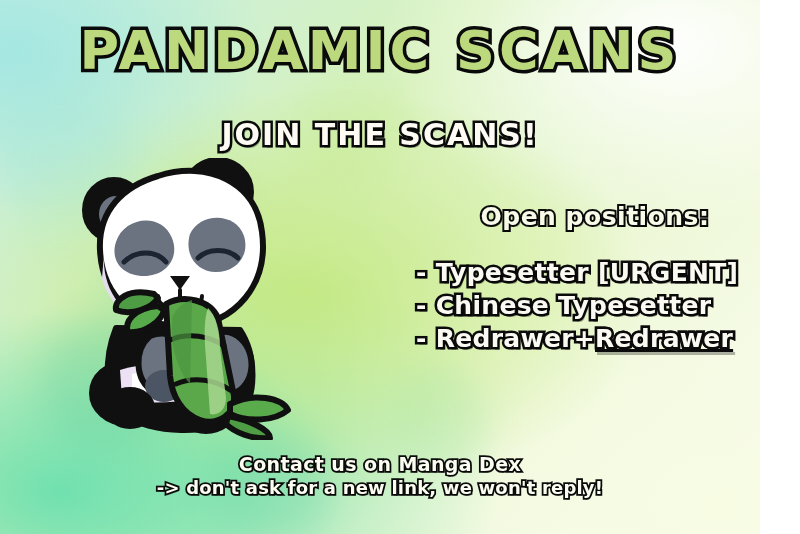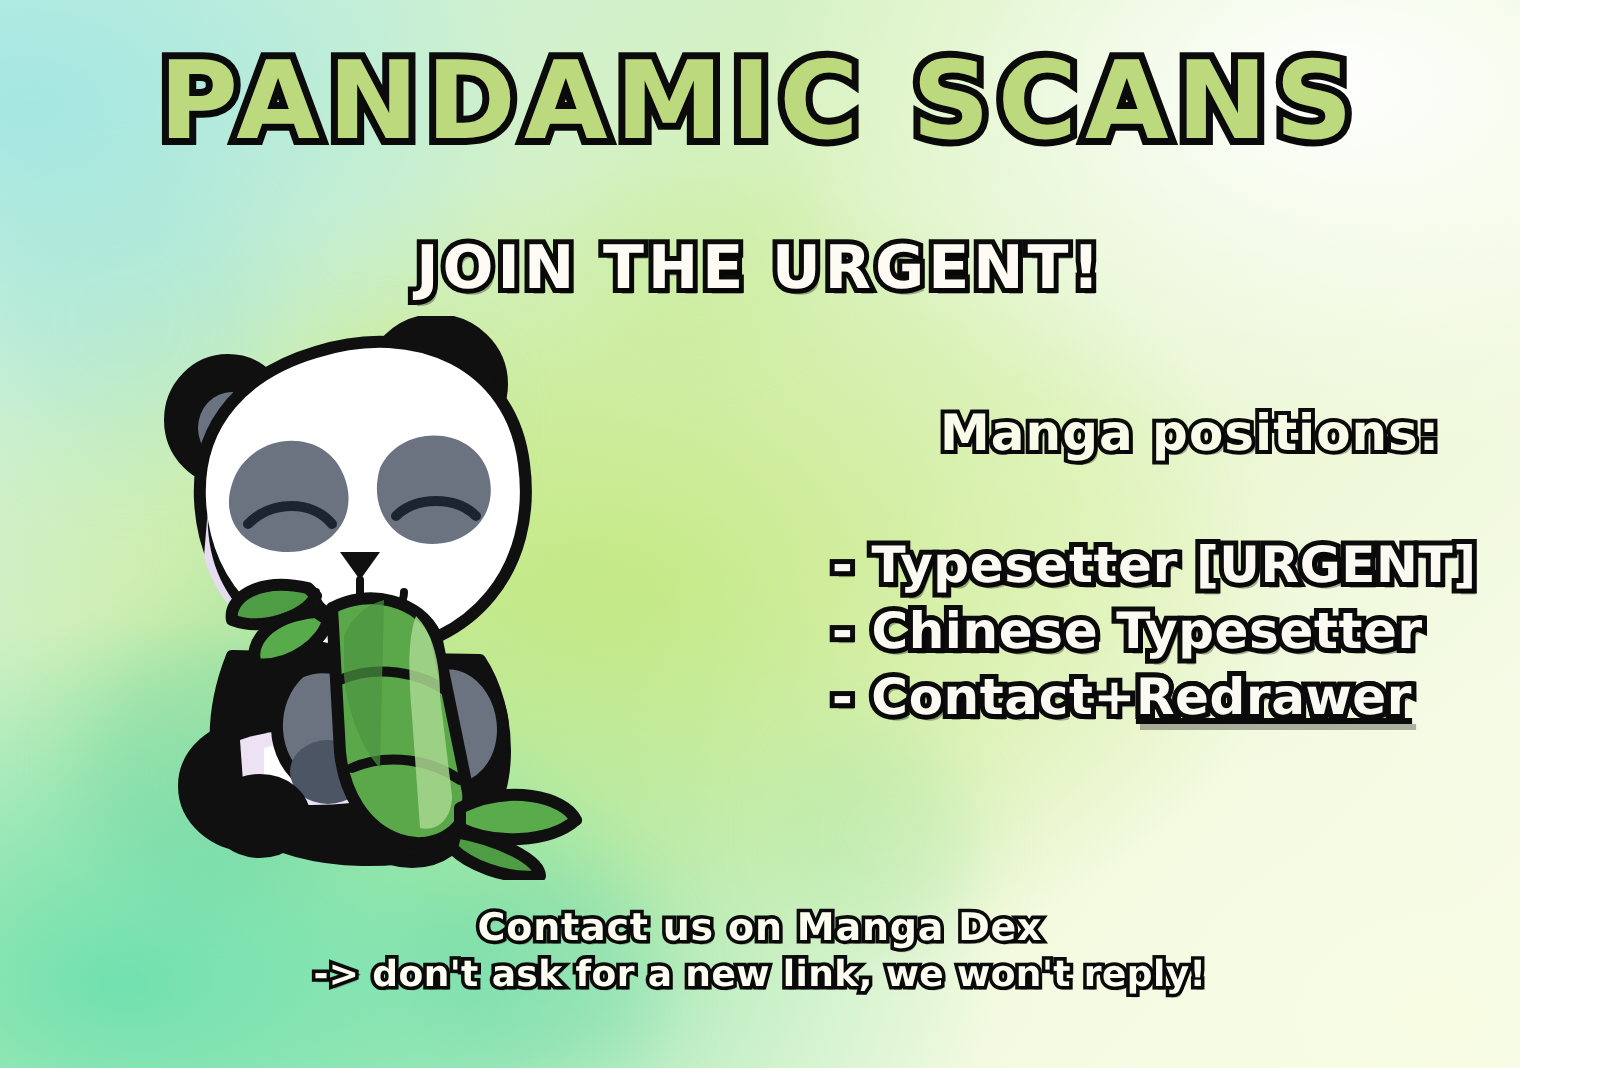--- a/index.html
+++ b/index.html
@@ -97,21 +97,21 @@
     color: #f7fbe8;
     -webkit-text-stroke: 4px #0b0b0b;
     paint-order: stroke fill;
     text-shadow: 2px 2px 0 rgba(0,0,0,.28);
   }
 
   
   #positions-list {
     position: absolute;
     left: 416px;
-    top: 266px;
+    top: 256px;
     width: 370px;
   }
   .pos-item {
     font-family: "DejaVu Sans", sans-serif;
     font-weight: bold;
     font-size: 25px;
     line-height: 33px;
     letter-spacing: 0.3px;
     white-space: nowrap;
     color: #fbfaf2;
@@ -229,33 +229,33 @@
 
         <path d="M172 246 C 196 234, 224 240, 230 252 C 216 264, 188 264, 172 256 Z" fill="#59ab4c"></path>
         <path d="M170 258 C 192 262, 212 272, 212 280 C 194 282, 176 274, 168 266 Z" fill="#4e9d44"></path>
 
       </g>
     </svg>
   </div>
 
   <div class="toon" id="title">PANDAMIC SCANS</div>
 
-  <div class="toon" id="subtitle">JOIN THE URGENT!</div>
-
-  <div class="toon" id="positions-heading">Manga positions:</div>
+  <div class="toon" id="subtitle">JOIN THE SCANS!</div>
+
+  <div class="toon" id="positions-heading">Open positions:</div>
 
   <div id="positions-list">
     <div class="pos-item">
       <span>- </span><span>Typesetter [URGENT]</span>
     </div>
     <div class="pos-item">
       <span>- </span><span>Chinese Typesetter</span>
     </div>
     <div class="pos-item">
-      <span>- Contact+</span><span class="emph">Redrawer</span>
+      <span>- Redrawer+</span><span class="emph">Redrawer</span>
     </div>
   </div>
 
   <div id="footer">
     <div class="foot-line" id="foot-1">Contact us on Manga Dex</div>
     <div class="foot-line" id="foot-2">-&gt; don't ask for a new link, we won't reply!</div>
   </div>
 
 </div>
 

